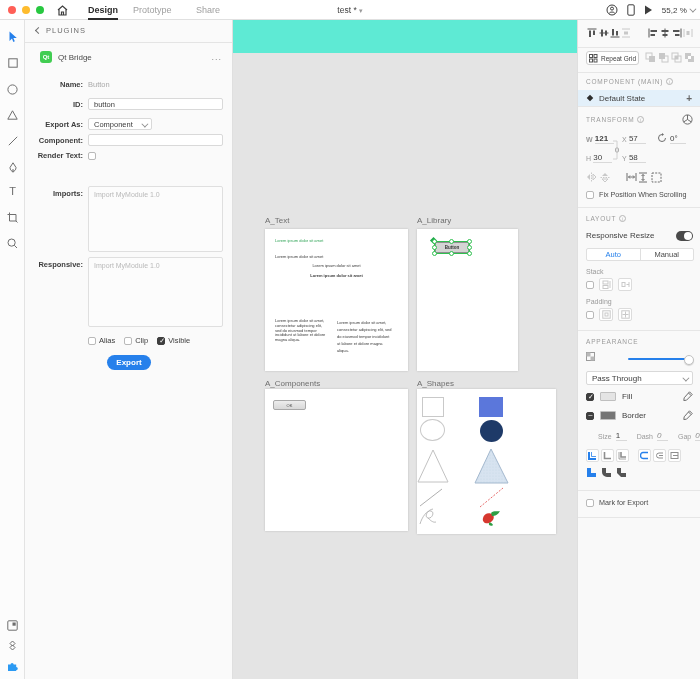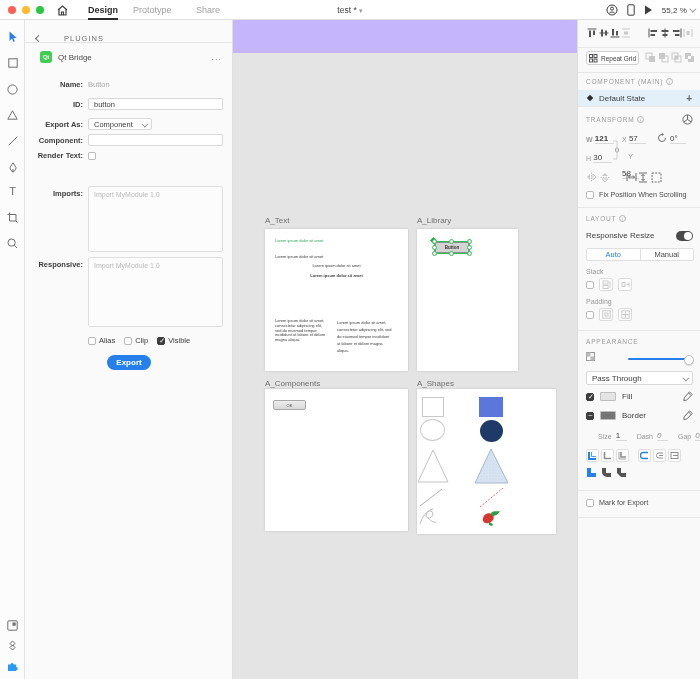--- a/index.html
+++ b/index.html
@@ -1,18 +1,18 @@
 <!DOCTYPE html>
 <html><head>
 <meta charset="utf-8">
 <style>
   * { margin:0; padding:0; box-sizing:border-box; }
   html,body { width:700px; height:679px; }
   body { font-family:"Liberation Sans", sans-serif; background:#fff; overflow:hidden; }
-  .app { position:relative; width:700px; height:679px; background:#c4b5fd; }
+  .app { position:relative; width:700px; height:679px; background:#5eead4; }
 
   
   .topbar { position:absolute; top:0; left:0; width:700px; height:20px; background:#fff; border-bottom:1px solid #E0E0E0; z-index:30; }
   .traffic { position:absolute; top:6px; width:8px; height:8px; border-radius:50%; }
   .t-red{ left:8px; background:#FF5F57; } .t-yellow{ left:22px; background:#FEBC2E; } .t-green{ left:36px; background:#28C840; }
   .home-icon { position:absolute; left:56px; top:3px; }
   .tab { position:absolute; top:0; height:20px; line-height:20px; font-size:9px; color:#A0A0A0; cursor:default; }
   .tab.active { color:#2C2C2C; font-weight:bold; }
   .tab.active::after { content:""; position:absolute; left:0; right:0; bottom:0; height:2px; background:#2C2C2C; }
   .tab-design{ left:88px; } .tab-prototype{ left:133px; } .tab-share{ left:196px; }
@@ -23,21 +23,21 @@
   .chev-small { display:inline-block; width:5px; height:5px; border-right:1px solid #8E8E8E; border-bottom:1px solid #8E8E8E; transform:rotate(45deg) translateY(-2px); }
 
   
   .toolbar { position:absolute; left:0; top:20px; width:25px; bottom:0; background:#FCFCFC; border-right:1px solid #E3E3E3; z-index:20; }
   .tool { position:absolute; left:0; width:25px; height:20px; display:flex; align-items:center; justify-content:center; color:#6E6E6E; }
   .tool svg { display:block; }
   .tool .tchar { font-size:11px; color:#6E6E6E; }
 
   
   .plugin-panel { position:absolute; left:25px; top:20px; width:208px; bottom:0; background:#FAFAFA; border-right:1px solid #DFDFDF; z-index:10; }
-  .pp-header { position:absolute; top:6px; left:11px; font-size:7.5px; letter-spacing:1px; color:#6E6E6E; display:flex; align-items:center; gap:23px;margin-top:8px; }
+  .pp-header { position:absolute; top:6px; left:11px; font-size:7.5px; letter-spacing:1px; color:#6E6E6E; display:flex; align-items:center; gap:5px; }
   .pp-back { display:inline-block; width:5px; height:5px; border-left:1.5px solid #6E6E6E; border-bottom:1.5px solid #6E6E6E; transform:rotate(45deg); }
   .pp-divider { position:absolute; top:22px; left:0; right:0; height:1px; background:#E4E4E4; }
   .pp-plugin-row { position:absolute; top:29px; left:15px; right:10px; height:16px; display:flex; align-items:center; }
   .qt-badge { width:12px; height:12px; border-radius:3px; background:#41CD52; color:#fff; font-size:6px; font-weight:bold; display:flex; align-items:center; justify-content:center; }
   .qt-name { margin-left:6px; font-size:8px; color:#4A4A4A; }
   .pp-more { margin-left:auto; color:#8E8E8E; font-size:9px; letter-spacing:1px; }
   .f-row { position:absolute; left:0; width:208px; display:flex; align-items:center; }
   .f-label { width:58px; text-align:right; font-size:7.5px; font-weight:bold; color:#3C3C3C; flex:none; }
   .f-ctl { margin-left:5px; }
   .f-value-gray { font-size:7.5px; color:#A9A9A9; }
@@ -469,21 +469,21 @@
     <div class="trow" style="top:114px; left:92px;">
       <span class="u-val" style="width:16px;">0°</span>
     </div>
     <svg style="position:absolute; top:120px; left:33px;" width="8" height="20" viewBox="0 0 8 20">
       <path d="M2 1 H6 V19 H2" fill="none" stroke="#D0D0D0"></path>
         <rect x="4.5" y="8" width="3" height="4" rx="1" fill="none" stroke="#AFAFAF"></rect>
     </svg>
     <div class="trow" style="top:133px; left:8px;">
       <span class="dim-lbl">H</span>&nbsp;<span class="u-val" style="width:19px;">30</span>
     </div>
-    <div class="trow" style="top:133px; left:44px;flex-direction:column;">
+    <div class="trow" style="top:133px; left:44px;">
       <span class="dim-lbl">Y</span>&nbsp;<span class="u-val" style="width:17px;">58</span>
     </div>
     <span class="icon-btn" style="position:absolute; top:152px; left:8px;">
       <svg width="11" height="10" viewBox="0 0 11 10">
           <path d="M5.5 0.5 V9.5" stroke="#C9C9C9" stroke-dasharray="1.5 1"></path>
           <path d="M4 2 L4 8 L1 5 Z" fill="#C9C9C9"></path>
           <path d="M7 2 L7 8 L10 5 Z" fill="none" stroke="#C9C9C9"></path>
         </svg>
     </span>
     <span class="icon-btn" style="position:absolute; top:152px; left:22px;">

